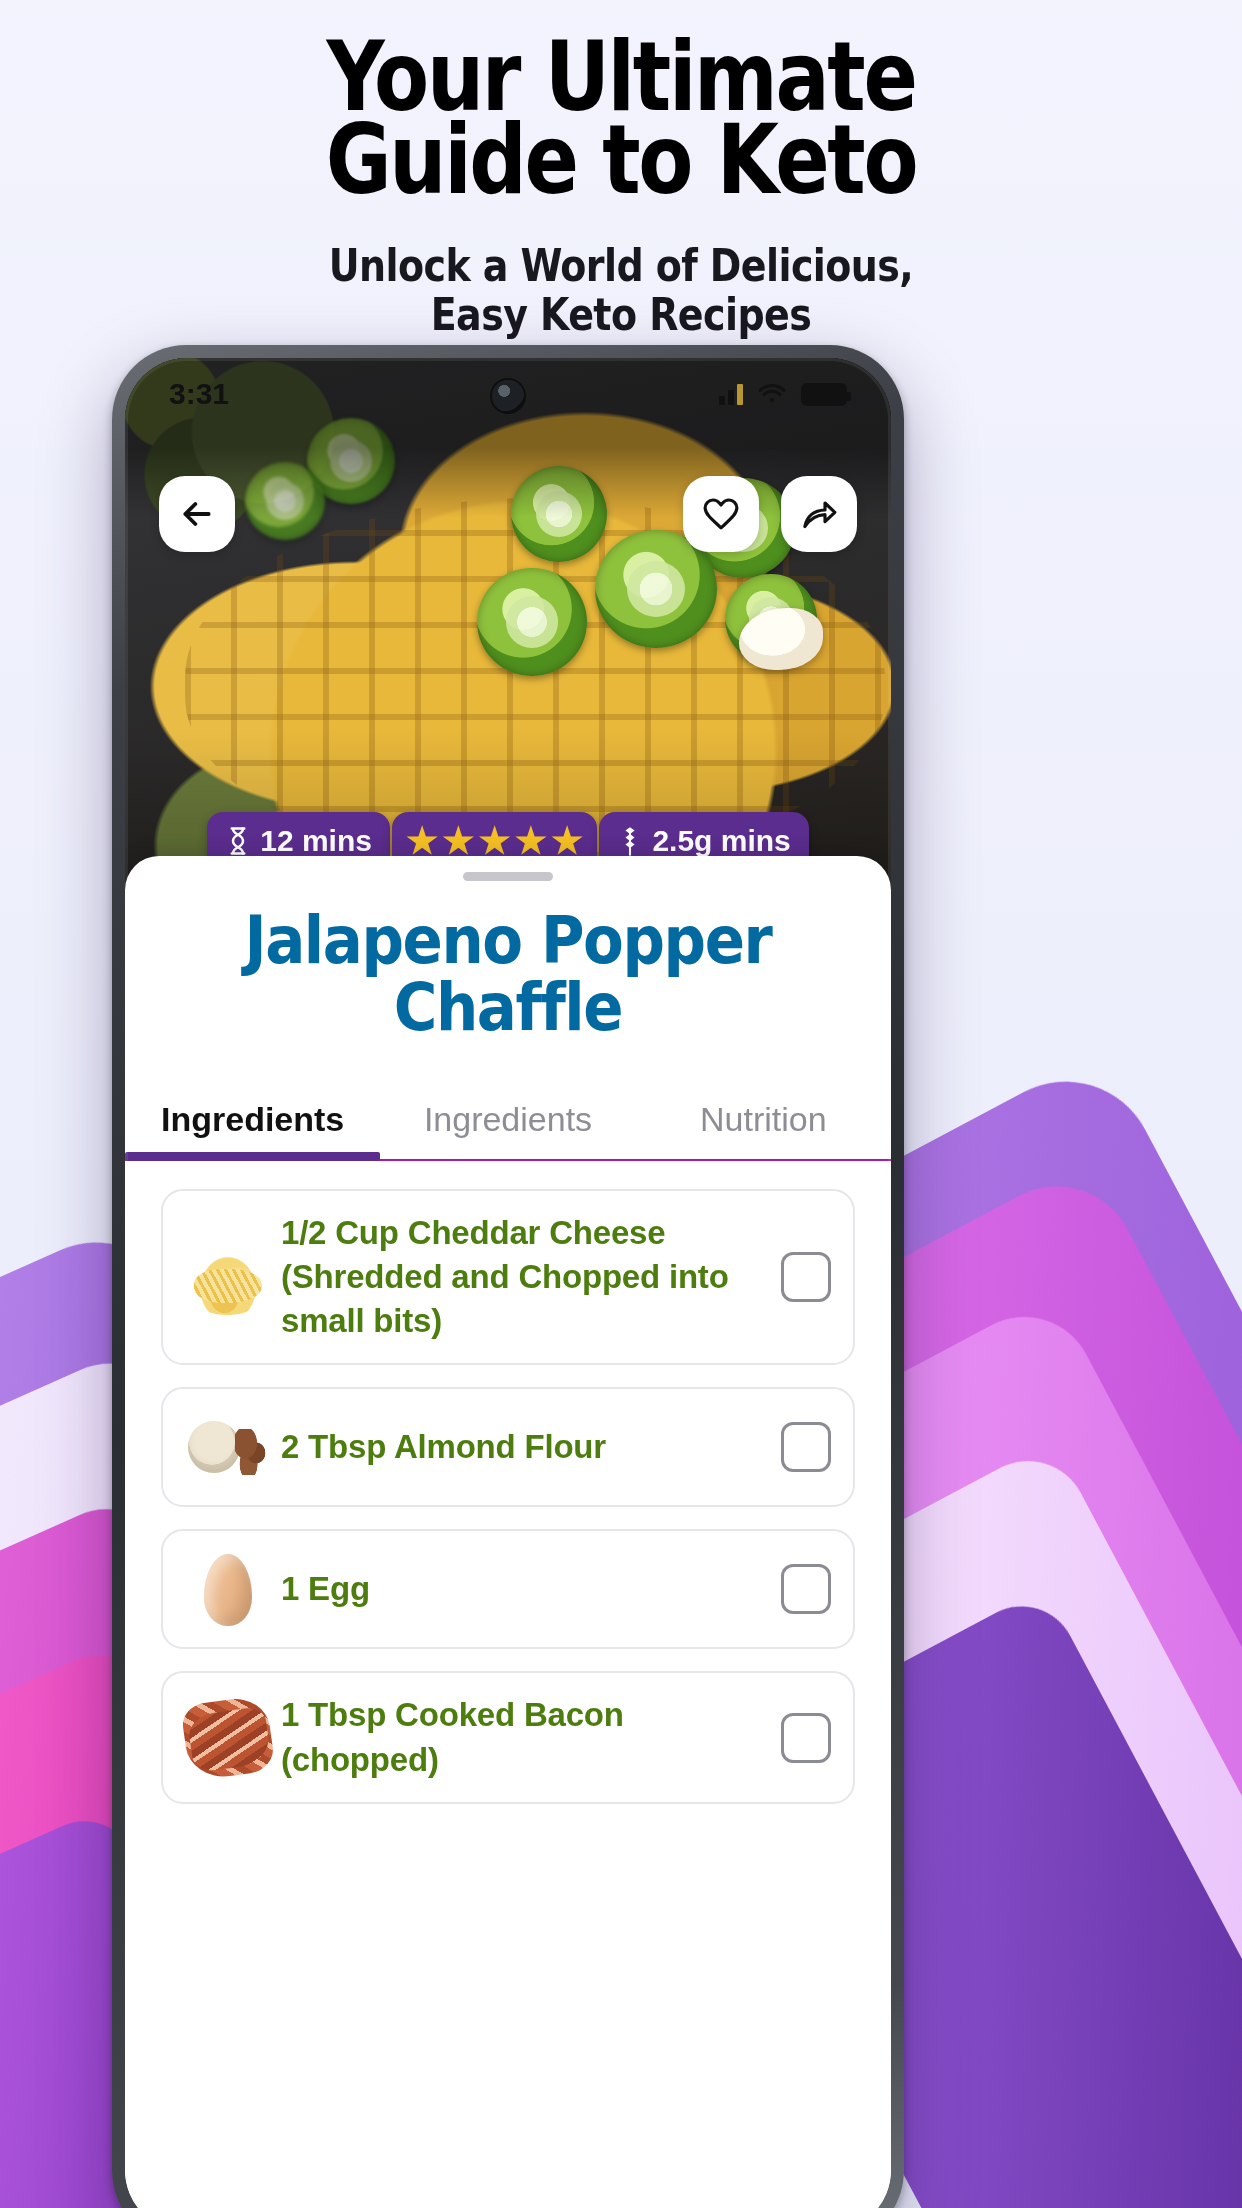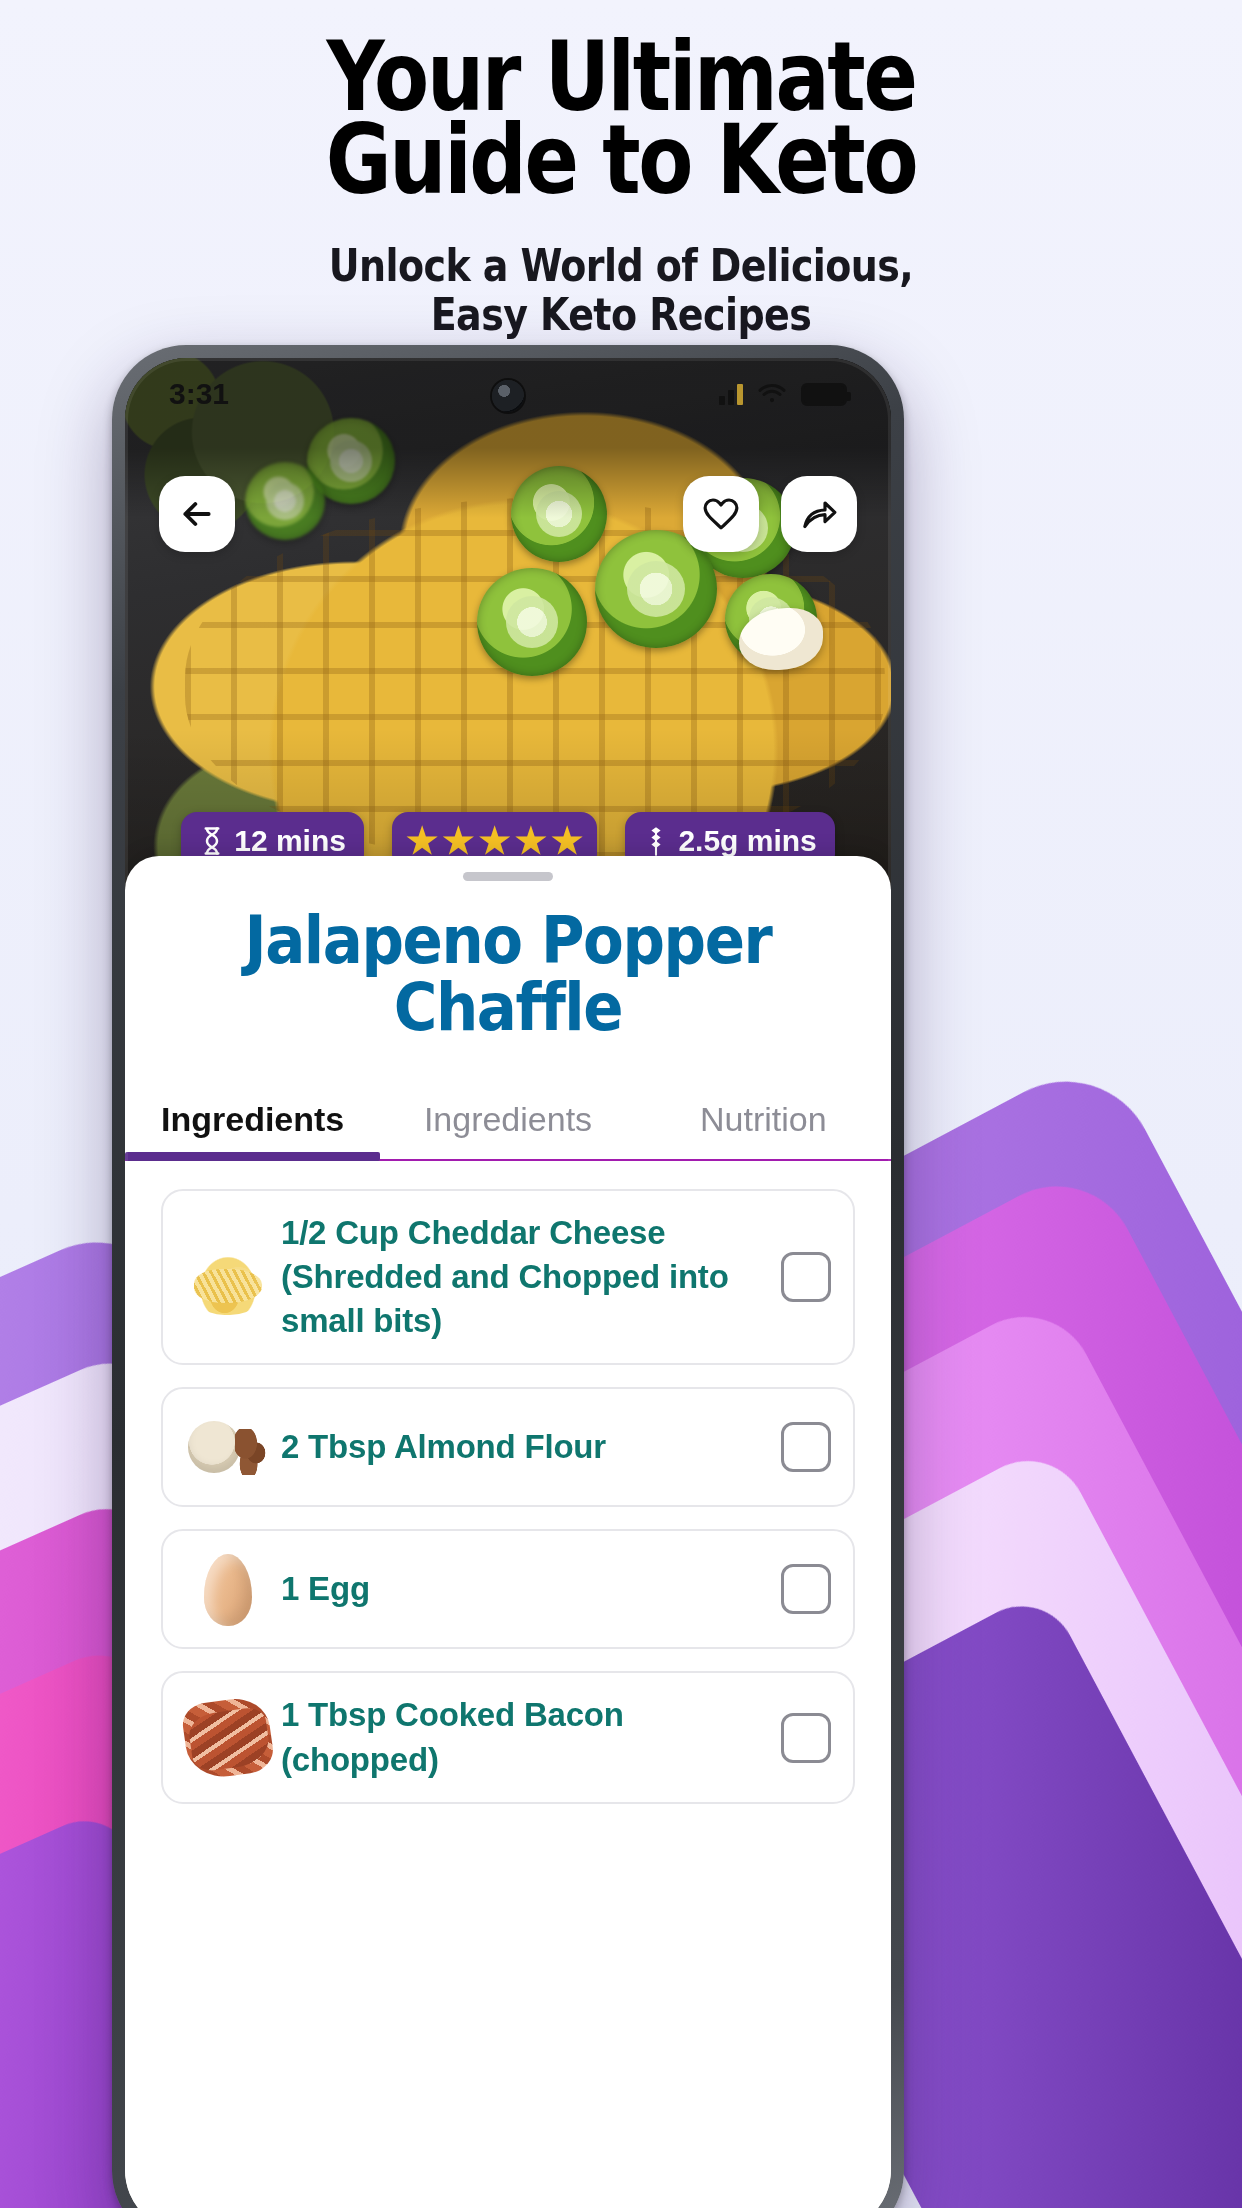--- a/index.html
+++ b/index.html
@@ -169,21 +169,21 @@
   .act-right { display:flex; gap:22px; }
   .act {
     width: 76px; height: 76px; border-radius: 26px;
     background:#fff; display:flex; align-items:center; justify-content:center;
     box-shadow: 0 3px 10px rgba(0,0,0,.18);
   }
   .act svg { width: 40px; height: 40px; }
 
   
   .badges { position:absolute; z-index:22; bottom: 18px; left:0; right:0;
-            display:flex; justify-content:center; gap: 28px; padding: 0 38px; }
+            display:flex; justify-content:center; gap: 2px; padding: 0 38px; }
   .badge {
     background:#5b2d8e; color:#fff; border-radius: 16px;
     height: 58px; display:flex; align-items:center; gap:9px;
     padding: 0 18px; font-weight:700; font-size: 30px; white-space:nowrap;
     box-shadow: 0 3px 10px rgba(0,0,0,.25);
   }
   .badge.stars { padding: 0 14px; gap:4px; }
   .star { color:#f5c024; font-size: 36px; line-height:1; }
   .bicon svg { width:26px; height:30px; display:block; }
 
@@ -215,21 +215,21 @@
   }
 
   .list { padding: 28px 36px 0; overflow:hidden; flex:1; background:#fff; }
   .row {
     border: 2px solid #e6e6ea; border-radius: 22px;
     display:flex; align-items:center; gap: 6px;
     padding: 20px 22px; margin-bottom: 22px; min-height: 118px;
     background:#fff;
   }
   .row-ico { width: 86px; height: 76px; flex:0 0 86px; position:relative; }
-  .row-txt { flex:1; font-size: 33px; line-height: 1.34; font-weight:700; color:#0f766e;
+  .row-txt { flex:1; font-size: 33px; line-height: 1.34; font-weight:700; color:#4d7c0f;
              letter-spacing:-.2px; padding-left: 4px; }
   .cbox { width: 50px; height: 50px; flex:0 0 50px; border:3px solid #8b8b93; border-radius: 12px; background:#fff; }
 
   
   .ic-cheese { background:
       radial-gradient(ellipse at 30% 60%, #f2d06a 0 18%, transparent 19%),
       radial-gradient(ellipse at 62% 52%, #f6dc86 0 20%, transparent 21%),
       radial-gradient(ellipse at 46% 74%, #edc451 0 22%, transparent 23%),
       radial-gradient(ellipse at 50% 66%, #f5d978 0 44%, transparent 46%);
       border-radius: 40% 50% 48% 46%; }

